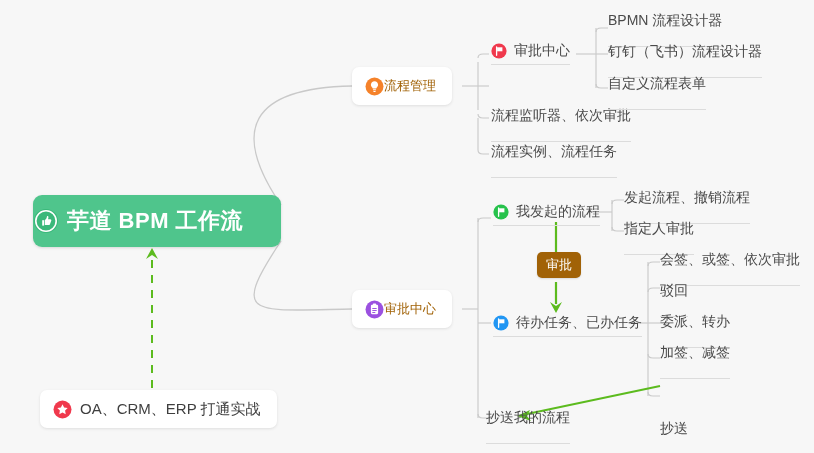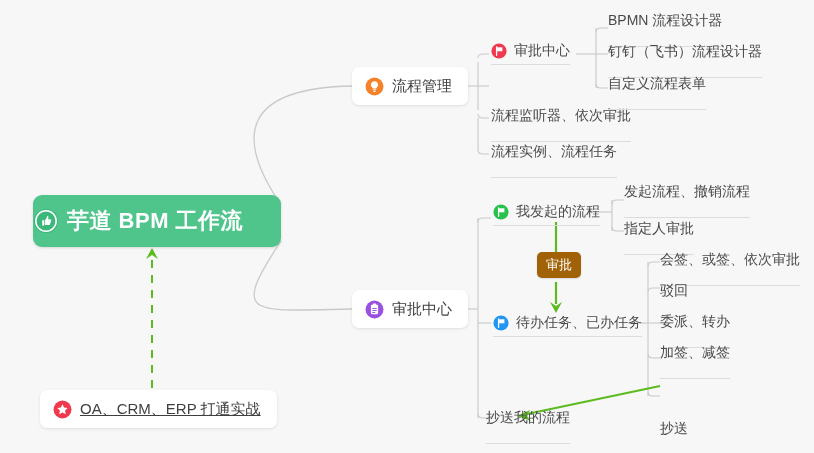--- a/index.html
+++ b/index.html
@@ -30,21 +30,21 @@
   
   .branch-node{
     position:absolute;
     height:38px;
     background:#ffffff;
     border-radius:7px;
     display:flex;align-items:center;
     padding:0 16px 0 13px;
     box-shadow:0 1px 3px rgba(0,0,0,.10);
   }
-  .branch-label{font-size:15px;color:#404040;white-space:nowrap;margin-left:8px;}
+  .branch-label{font-size:13px;color:#a16207;white-space:nowrap;}
 
   
   .sub-node{
     position:absolute;
     display:flex;align-items:center;
     padding-bottom:4px;
     border-bottom:1px solid #dcdcdc;
   }
   .sub-label{font-size:14px;color:#4a4a4a;white-space:nowrap;margin-left:7px;}
 
@@ -57,21 +57,21 @@
   }
 
   
   .callout-node{
     position:absolute;left:40px;top:390px;
     height:38px;
     background:#ffffff;border-radius:7px;
     display:flex;align-items:center;padding:0 16px 0 13px;
     box-shadow:0 1px 3px rgba(0,0,0,.10);
   }
-  .callout-label{font-size:15px;color:#3f3f3f;white-space:nowrap;margin-left:8px;text-decoration:underline;}
+  .callout-label{font-size:15px;color:#3f3f3f;white-space:nowrap;margin-left:8px;}
 
   
   .badge{
     position:absolute;left:537px;top:252px;
     background:#a16207;border-radius:5px;
     padding:4px 9px;
     color:#ffffff;font-size:13px;white-space:nowrap;
     box-shadow:0 1px 2px rgba(0,0,0,.12);
   }
 
@@ -212,21 +212,21 @@
         <circle cx="8" cy="8" r="7.6" fill="#2196f3"></circle>
         <path d="M5.6 3.9v8.4" stroke="#ffffff" stroke-width="1.3" stroke-linecap="round"></path>
         <path d="M6.1 4.3h5.3v4.0H6.1z" fill="#ffffff"></path>
       </svg>
     </span>
     <span class="sub-label">待办任务、已办任务</span>
   </div>
 
   <div class="leaf-node" style="left:486px;top:409px;">抄送我的流程</div>
 
-  <div class="leaf-node" style="left:624px;top:183px;">发起流程、撤销流程</div>
+  <div class="leaf-node" style="left:624px;top:189px;">发起流程、撤销流程</div>
   <div class="leaf-node" style="left:624px;top:220px;">指定人审批</div>
 
   <div class="leaf-node" style="left:660px;top:251px;">会签、或签、依次审批</div>
   <div class="leaf-node" style="left:660px;top:282px;">驳回</div>
   <div class="leaf-node" style="left:660px;top:313px;">委派、转办</div>
   <div class="leaf-node" style="left:660px;top:344px;">加签、减签</div>
   <div class="leaf-node" style="left:660px;top:376px;margin-top:44px;">抄送</div>
 
   <div class="badge">审批</div>
 

